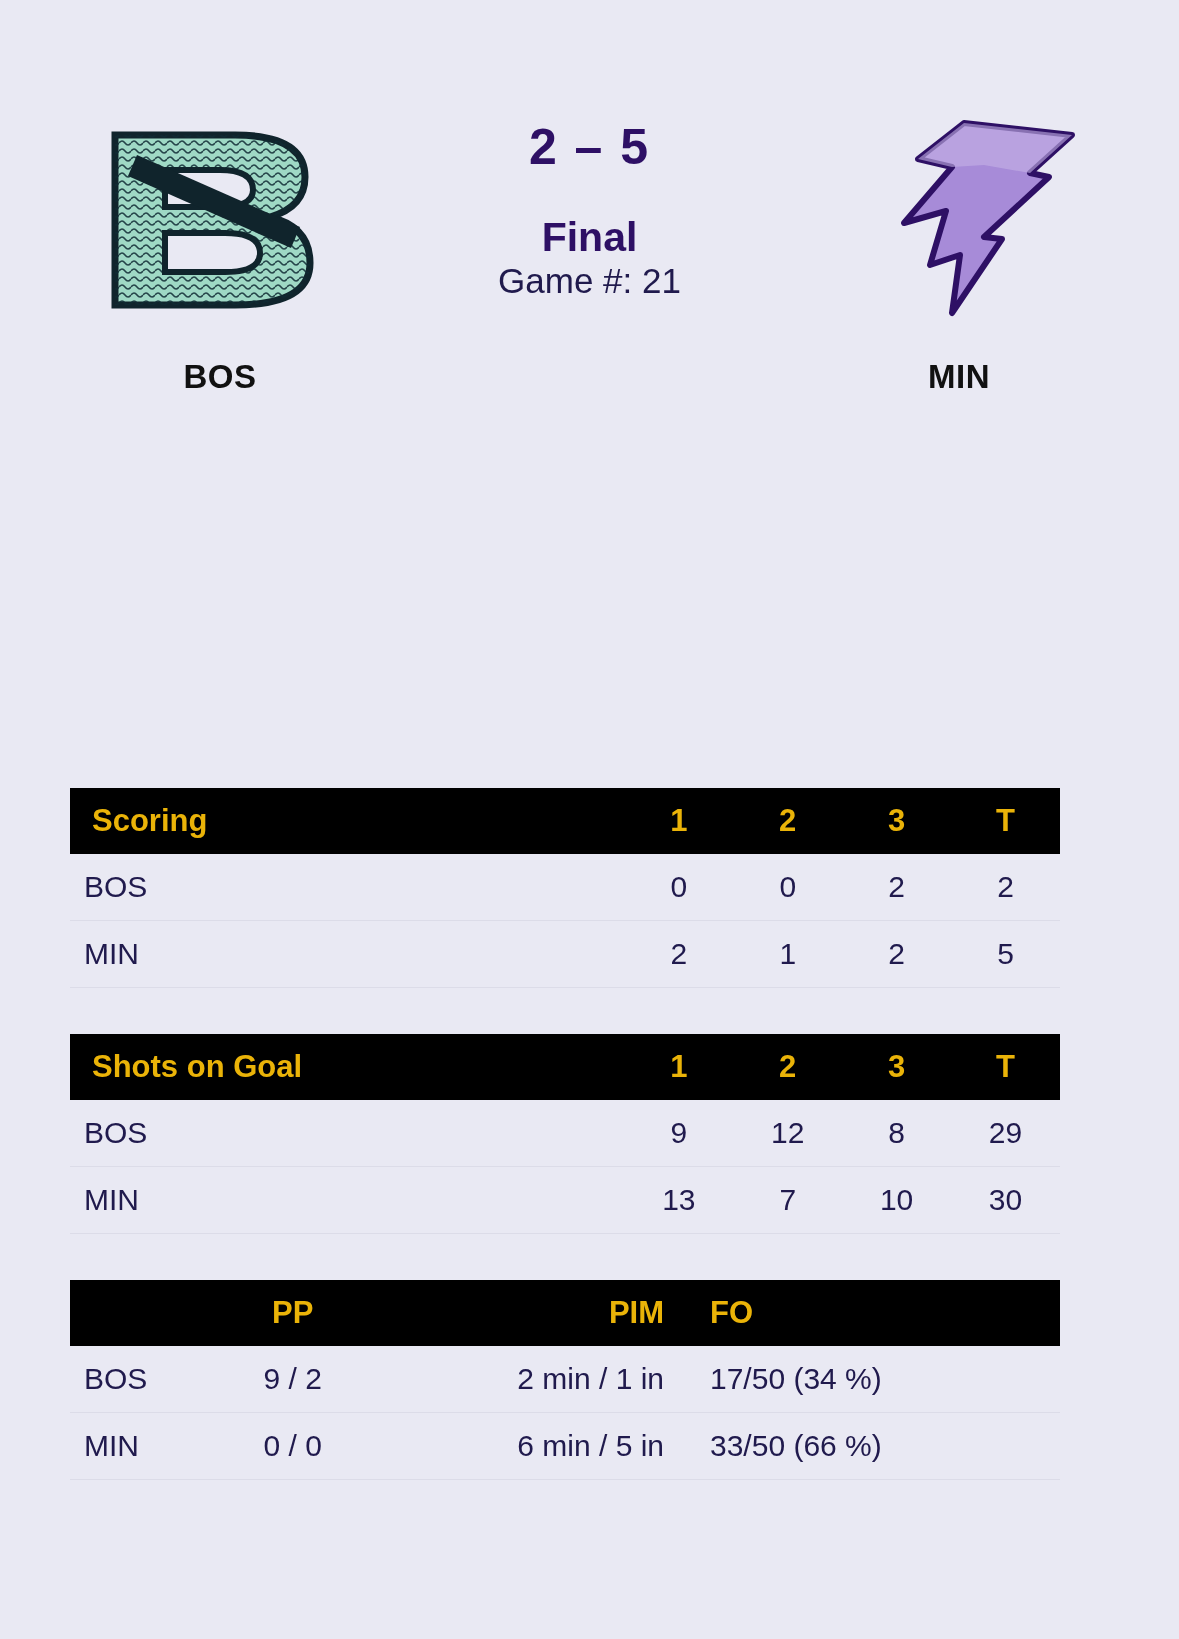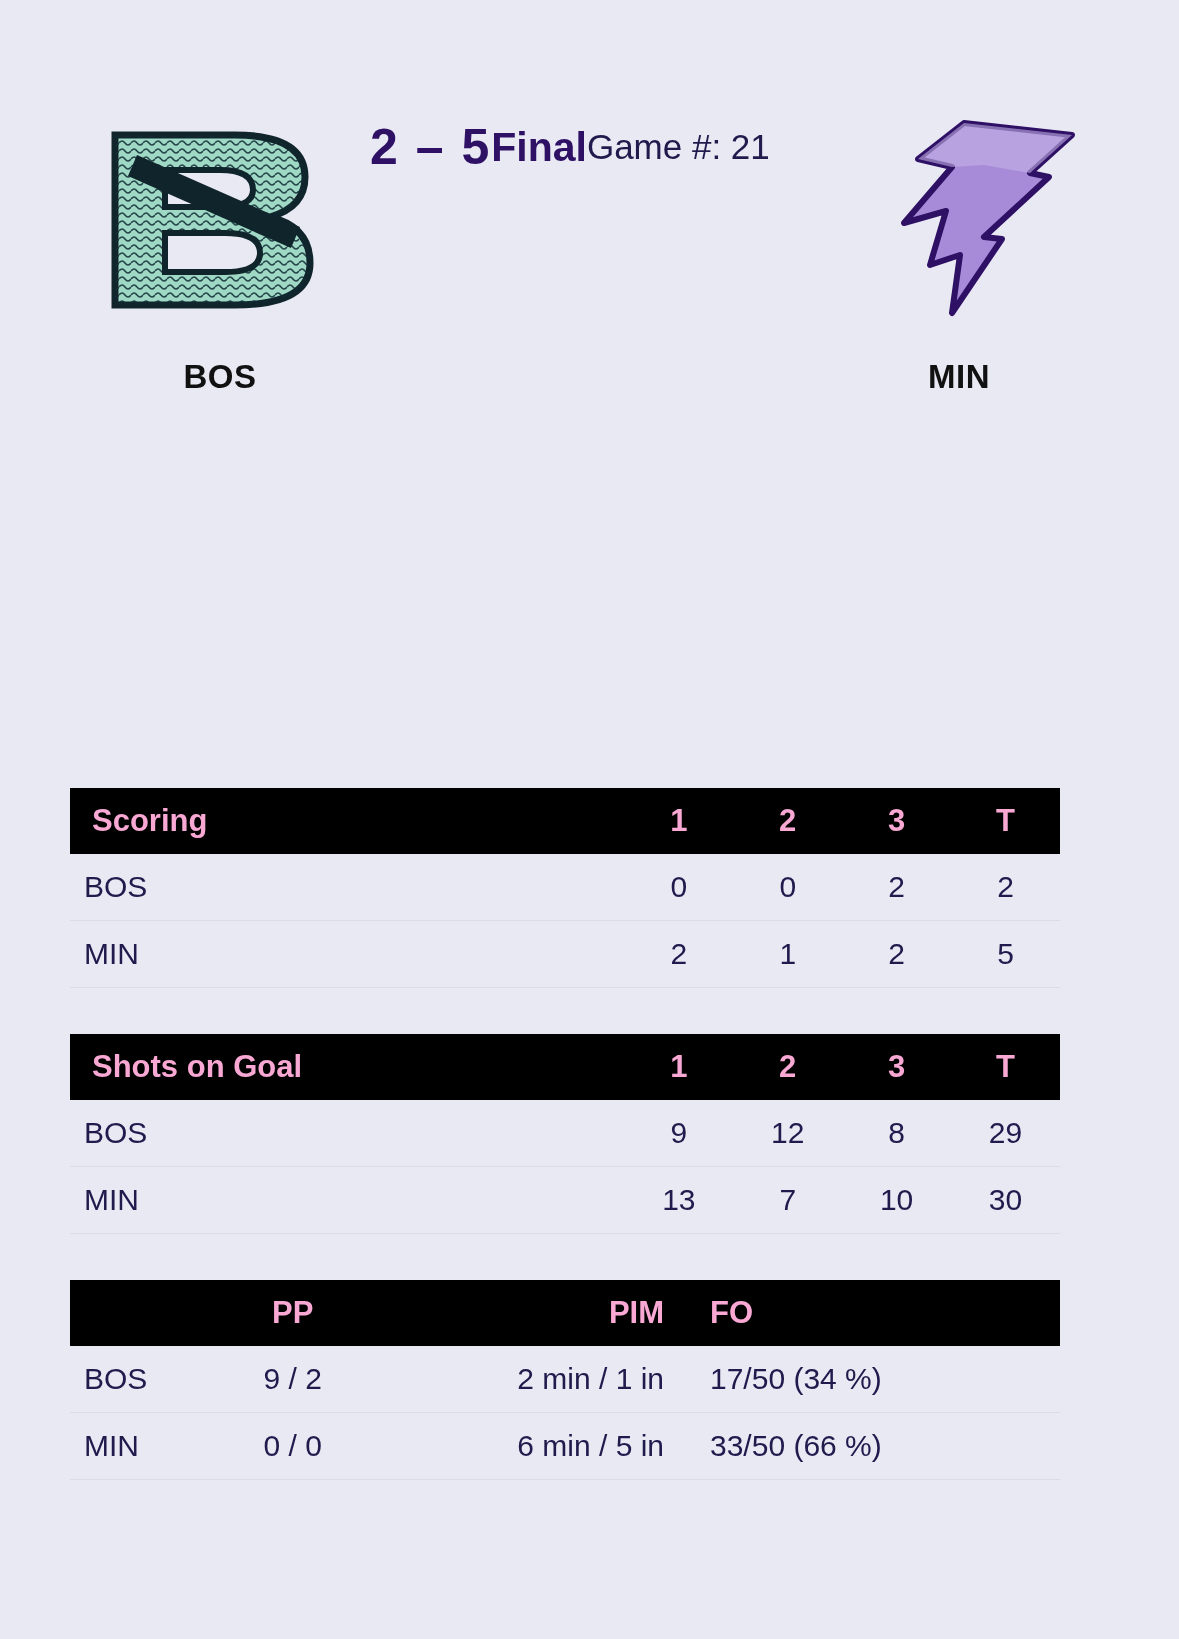--- a/index.html
+++ b/index.html
@@ -49,36 +49,37 @@
     font-size: 33px;
     font-weight: bold;
     color: #111;
     letter-spacing: 0.5px;
     margin-top: 18px;
   }
 
   .center-block {
     flex: 1;
     display: flex;
-    flex-direction: row;
+    flex-direction: column;
     align-items: center;
     padding-top: 18px;
   }
 
   .score-line {
     font-size: 50px;
     font-weight: bold;
     color: #2e1065;
     letter-spacing: 2px;
   }
 
   .status-line {
     font-size: 41px;
     font-weight: bold;
     color: #2e1065;
+    margin-top: 38px;
   }
 
   .game-number {
     font-size: 35px;
     color: #201a4d;
     font-weight: normal;
   }
 
   .game-date {
     font-size: 35px;
@@ -100,21 +101,21 @@
 
   table.stat {
     width: 100%;
     border-collapse: collapse;
     margin-bottom: 46px;
     table-layout: fixed;
   }
 
   table.stat thead th {
     background: #000000;
-    color: #f9a8d4;
+    color: #eab308;
     font-size: 31px;
     font-weight: bold;
     padding: 15px 0;
     text-align: center;
   }
 
   table.stat thead th.label {
     text-align: left;
     padding-left: 22px;
   }

